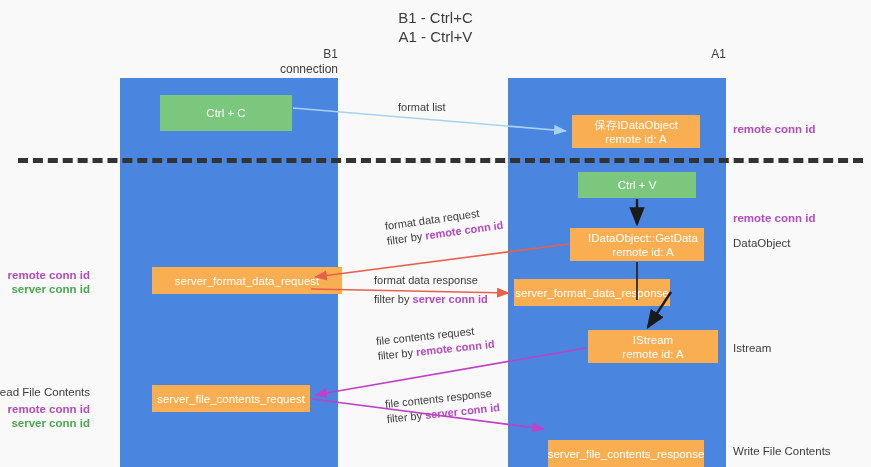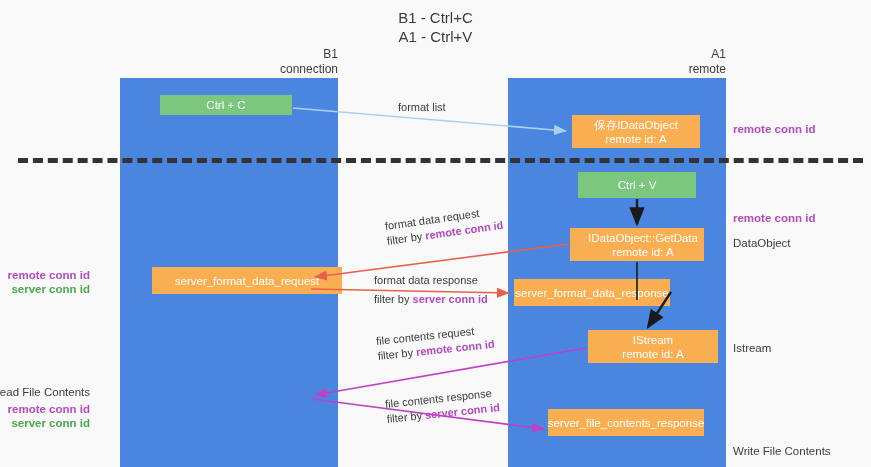--- a/index.html
+++ b/index.html
@@ -58,29 +58,29 @@
     justify-content: center;
     color: #ffffff;
     font-size: 11.5px;
     line-height: 14px;
     text-align: center;
     z-index: 6;
   }
   .node.green  { background: #7ac77d; }
   .node.orange { background: #f9ae52; justify-content: center; }
 
-  #node-ctrlc   { left: 160px; top: 95px;  width: 132px; height: 20px; }
+  #node-ctrlc   { left: 160px; top: 95px;  width: 132px; height: 36px; }
   #node-idobj   { left: 572px; top: 115px; width: 128px; height: 33px; }
   #node-ctrlv   { left: 578px; top: 172px; width: 118px; height: 26px; }
   #node-getdata { left: 570px; top: 228px; width: 134px; height: 33px; padding-left: 12px; }
   #node-sfdreq  { left: 152px; top: 267px; width: 190px; height: 27px; }
   #node-sfdres  { left: 514px; top: 279px; width: 156px; height: 27px; }
   #node-istream { left: 588px; top: 330px; width: 130px; height: 33px; }
   #node-sfcreq  { left: 152px; top: 385px; width: 158px; height: 27px; }
-  #node-sfcres  { left: 548px; top: 409px; width: 156px; height: 27px; }
+  #node-sfcres  { left: 548px; top: 440px; width: 156px; height: 27px; }
 
   
   .right-note {
     position: absolute;
     left: 733px;
     font-size: 11.5px;
     line-height: 15px;
     white-space: nowrap;
   }
   .purple { color: #b44ac0; font-weight: bold; }
@@ -154,21 +154,20 @@
 
   <div class="title" id="title-line1">B1 - Ctrl+C</div>
   <div class="title" id="title-line2">A1 - Ctrl+V</div>
 
   <div class="col-header" id="hdr-b1">
     <div>B1</div>
     <div>connection</div>
   </div>
   <div class="col-header" id="hdr-a1">
     <div>A1</div>
-    <div>remote</div>
   </div>
 
   <div class="column" id="col-b1"></div>
   <div class="column" id="col-a1"></div>
 
   <svg id="arrows" viewBox="0 0 871 467">
     <defs>
       <marker id="ah-blue" markerWidth="9" markerHeight="9" refX="7.5" refY="3.2" orient="auto">
         <path d="M0,0 L8,3.2 L0,6.4 z" fill="#a9d2f0"></path>
       </marker>
@@ -226,20 +225,23 @@
 
   <div class="node orange" id="node-sfdres">
     <span>server_format_data_response</span>
   </div>
 
   <div class="node orange" id="node-istream">
     <span>IStream</span>
     <span>remote id: A</span>
   </div>
 
+  <div class="node orange" id="node-sfcreq">
+    <span>server_file_contents_request</span>
+  </div>
 
   <div class="node orange" id="node-sfcres">
     <span>server_file_contents_response</span>
   </div>
 
   <div class="edge-label" id="lbl-format-list">
     <div>format list</div>
   </div>
 
   <div class="edge-label rot-up" id="lbl-fdreq">

